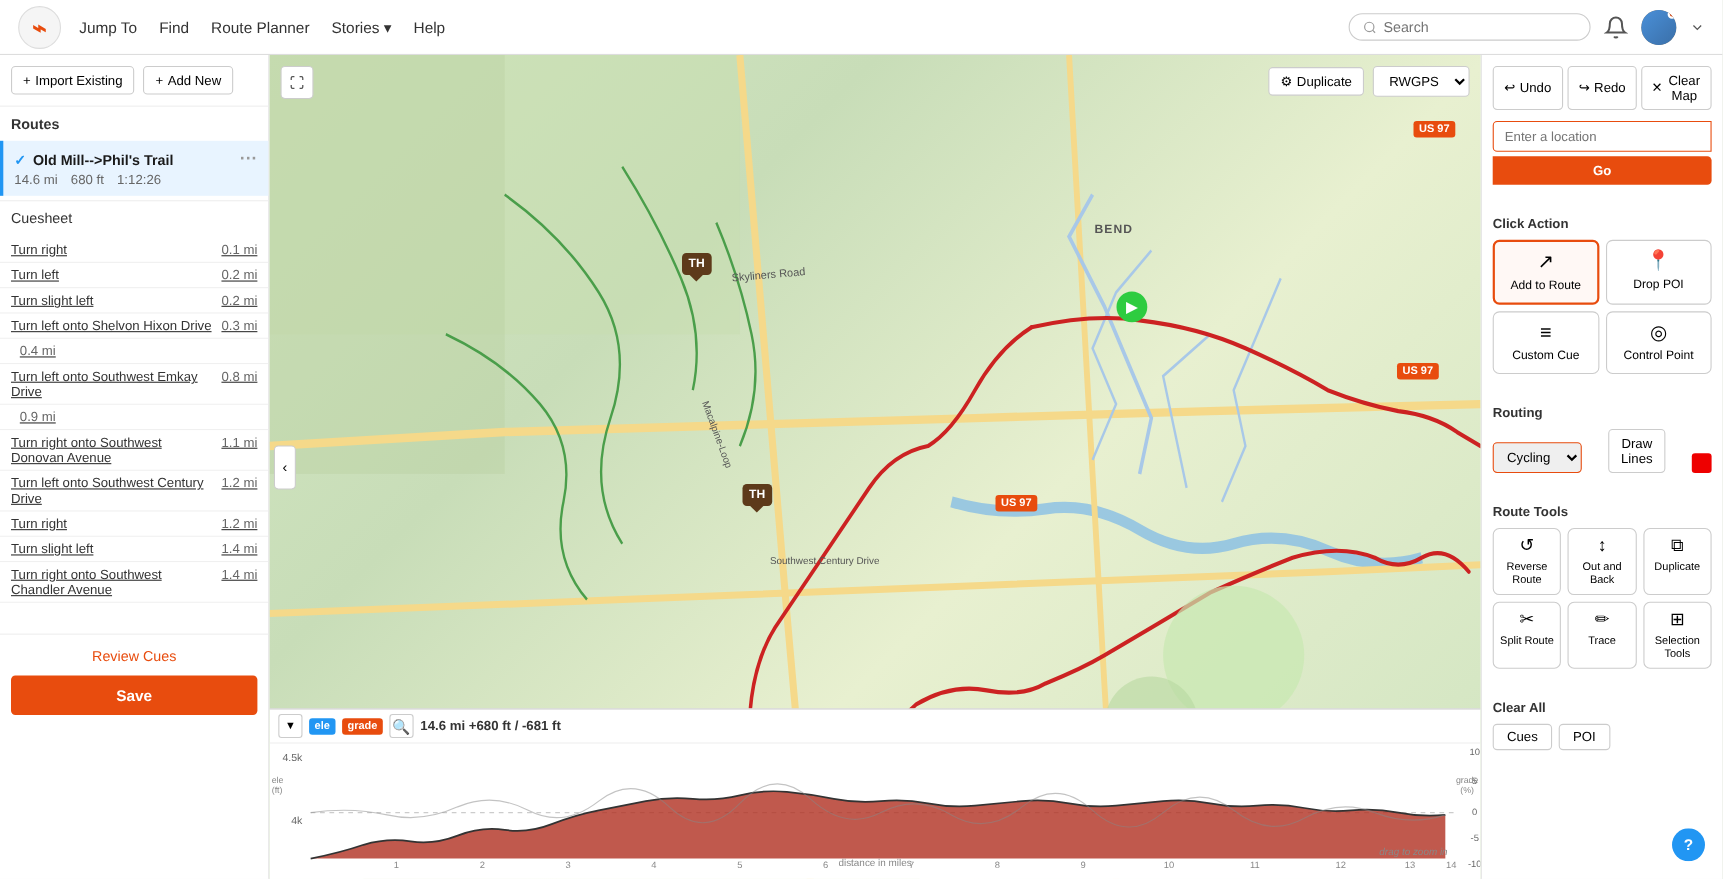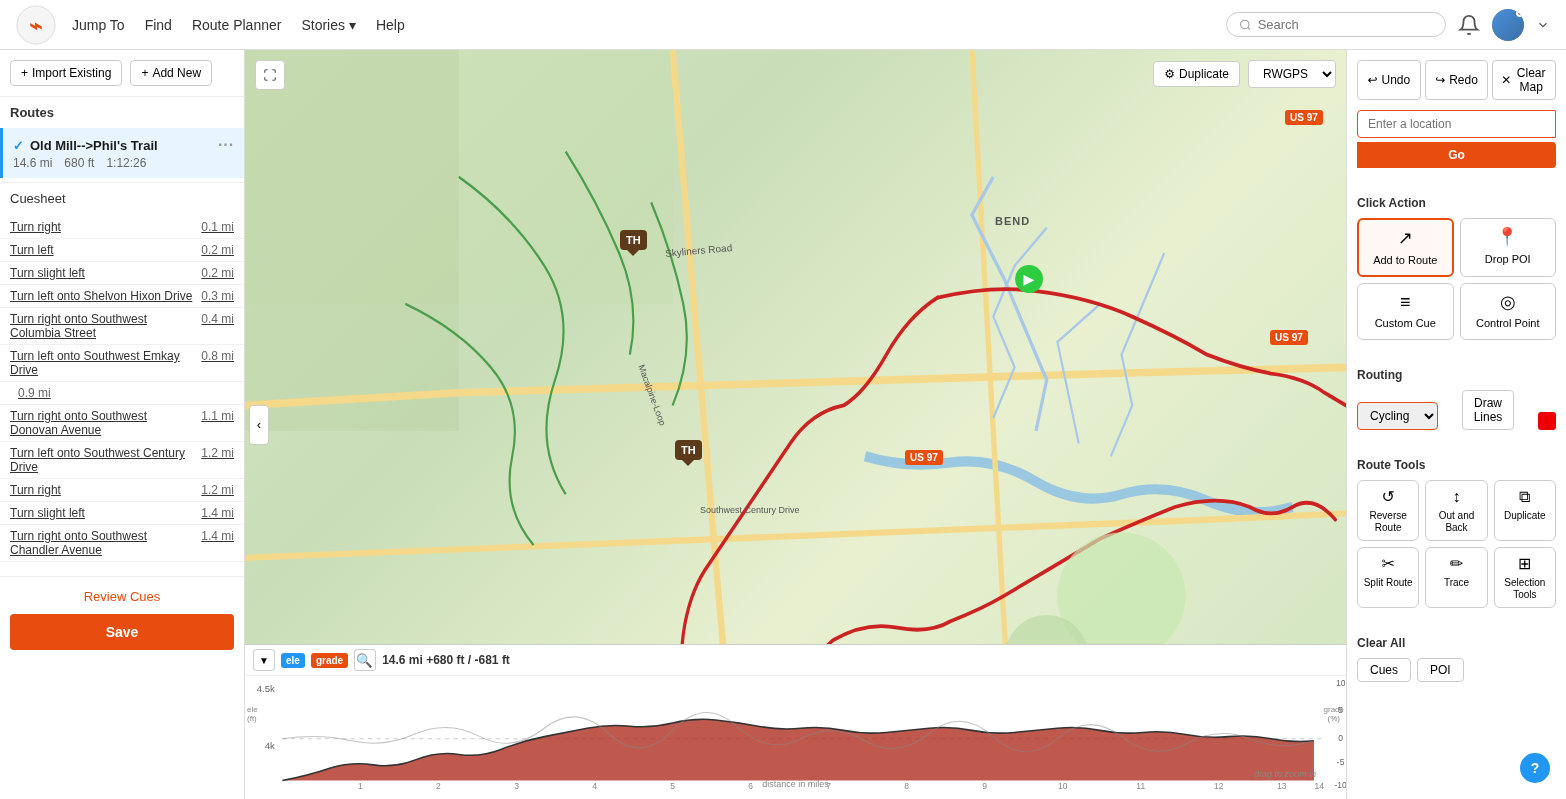--- a/index.html
+++ b/index.html
@@ -204,21 +204,20 @@
         </div>
         <div class="cue-item">
           <span>Turn slight left</span>
           <span class="cue-dist">0.2 mi</span>
         </div>
         <div class="cue-item">
           <span>Turn left onto Shelvon Hixon Drive</span>
           <span class="cue-dist">0.3 mi</span>
         </div>
         <div class="cue-item">
-          <span>Turn right onto Southwest Columbia Street</span>
           <span class="cue-dist">0.4 mi</span>
         </div>
         <div class="cue-item">
           <span>Turn left onto Southwest Emkay Drive</span>
           <span class="cue-dist">0.8 mi</span>
         </div>
         <div class="cue-item">
           <span class="cue-dist">0.9 mi</span>
         </div>
         <div class="cue-item">
@@ -283,21 +282,21 @@
 
         <rect x="0" y="570" width="80" height="20" fill="rgba(255,255,255,0.8)"></rect>
       </svg>
 
       <div class="th-marker" style="left:375px;top:180px;">TH</div>
 
       <div class="th-marker" style="left:430px;top:390px;">TH</div>
 
       <div class="start-marker" style="left:770px;top:215px;">▶</div>
 
-      <div class="map-label" style="left:750px;top:165px;">BEND</div>
+      <div class="map-label" style="left:750px;top:153px;">BEND</div>
 
       <div style="position:absolute;top:195px;left:420px;font-size:10px;color:#555;transform:rotate(-5deg);pointer-events:none;">Skyliners Road</div>
       <div style="position:absolute;top:340px;left:375px;font-size:9px;color:#555;transform:rotate(70deg);pointer-events:none;">Macalpine-Loop</div>
       <div style="position:absolute;top:455px;left:455px;font-size:9px;color:#555;pointer-events:none;">Southwest Century Drive</div>
 
       <div style="position:absolute;top:60px;left:1040px;background:#e84c0e;color:white;font-size:10px;font-weight:700;padding:2px 5px;border-radius:3px;">US 97</div>
       <div style="position:absolute;top:280px;left:1025px;background:#e84c0e;color:white;font-size:10px;font-weight:700;padding:2px 5px;border-radius:3px;">US 97</div>
       <div style="position:absolute;top:400px;left:660px;background:#e84c0e;color:white;font-size:10px;font-weight:700;padding:2px 5px;border-radius:3px;">US 97</div>
 
       <div class="map-toolbar">

